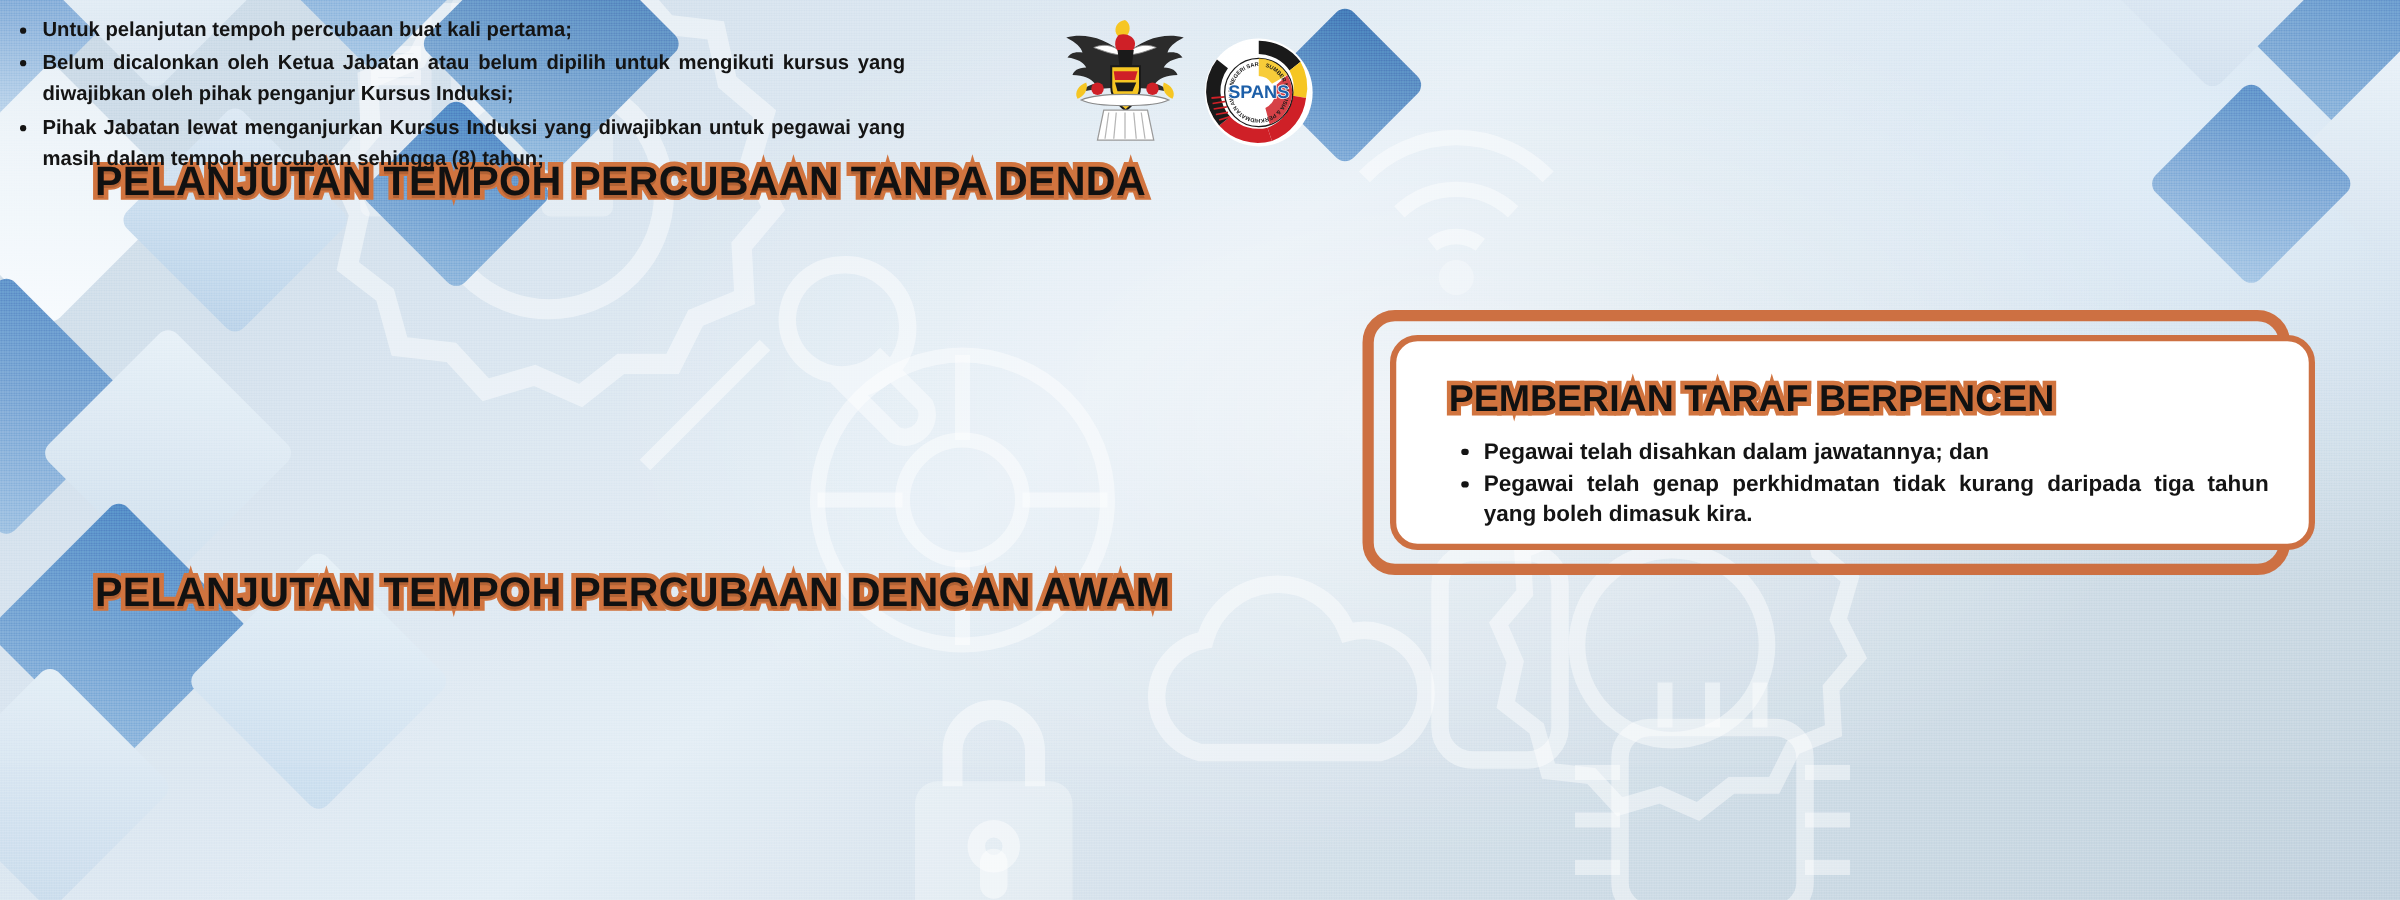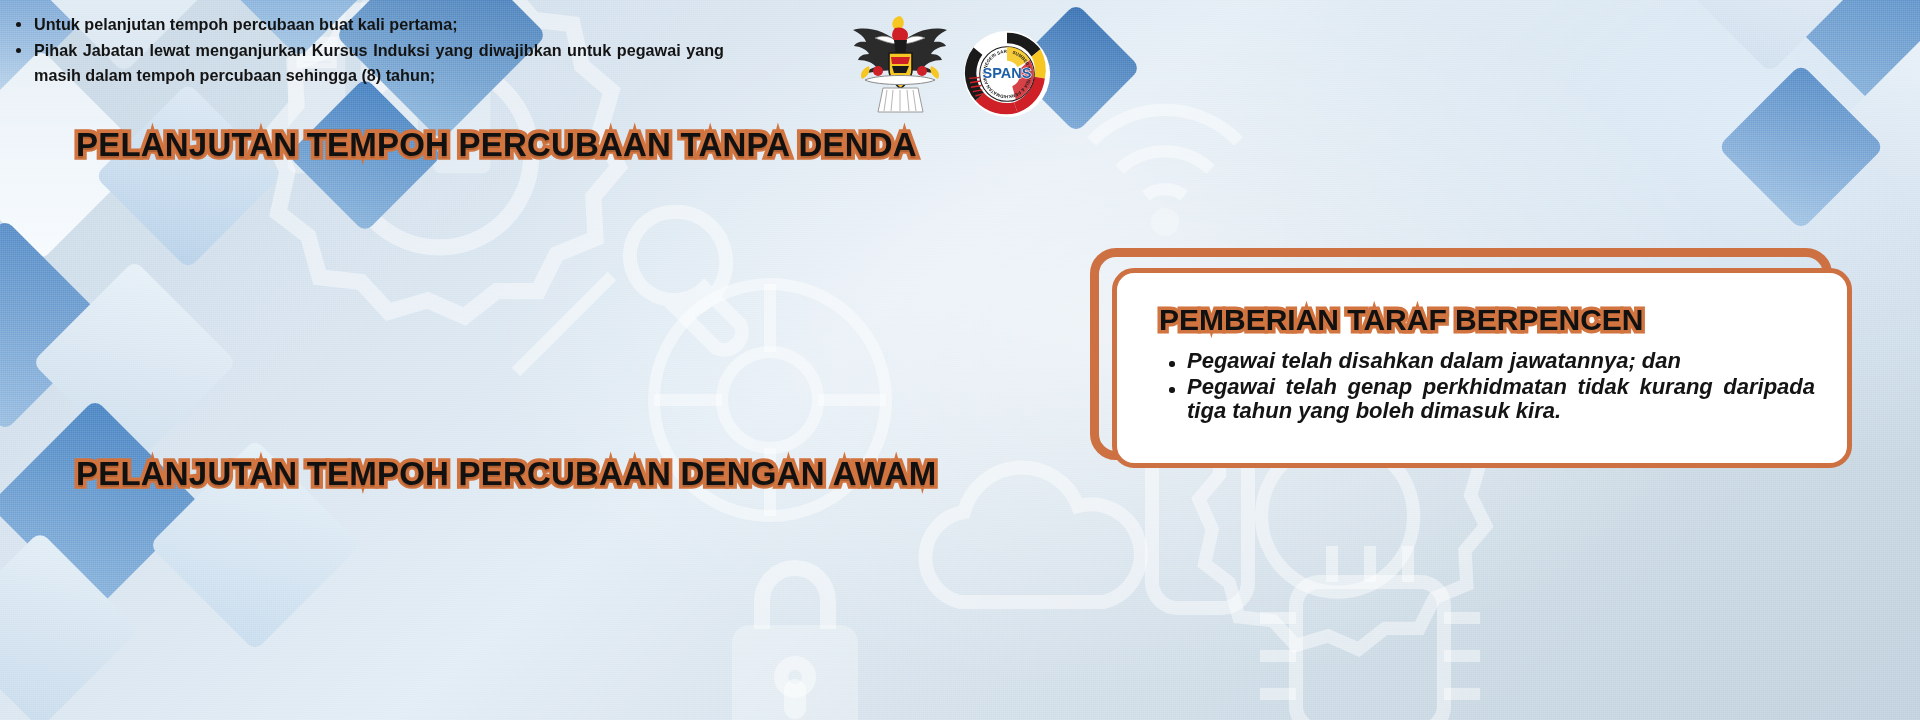--- a/index.html
+++ b/index.html
@@ -63,33 +63,33 @@
   .list-a li{margin-bottom:1px;}
   .list-b{left:66px;top:494px;width:740px;font-size:16.6px;line-height:29px;}
 
   
   .card-wrap{position:absolute;left:1090px;top:240px;width:770px;height:230px;}
   .card-outline{
     position:absolute;left:0;top:8px;width:742px;height:212px;
     border:9px solid #cd7042;border-radius:26px;box-sizing:border-box;
   }
   .card{
-    position:absolute;left:22px;top:28px;width:740px;height:200px;
+    position:absolute;left:22px;top:28px;width:740px;height:172px;
     background:#ffffff;border:5px solid #cd7042;border-radius:22px;box-sizing:border-box;
     padding:26px 26px 20px 32px;
   }
   .card-head{
     font-weight:bold;font-size:30px;color:#111;white-space:nowrap;
     -webkit-text-stroke:7px #d1743f;paint-order:stroke fill;
     margin:4px 0 12px 10px;
   }
   ul.cl{list-style:none;margin:0;padding:0 6px 0 18px;}
   ul.cl > li{
-    position:relative;padding-left:20px;font-weight:bold;font-size:22px;
-    line-height:24px;color:#141414;text-align:justify;margin-bottom:2px;font-style:italic;
+    position:relative;padding-left:20px;font-weight:bold;font-size:18px;
+    line-height:24px;color:#141414;text-align:justify;margin-bottom:2px;
   }
   ul.cl > li::before{
     content:"";position:absolute;left:2px;top:.55em;
     width:5.5px;height:5.5px;border-radius:50%;background:#141414;
   }
 </style>
 </head>
 <body>
 
 <div id="stage">
@@ -224,20 +224,21 @@
         <textPath href="#ring" startOffset="4%">SUMBER MANUSIA &amp; PERKHIDMATAN AWAM NEGERI SARAWAK</textPath>
       </text>
       <text x="50" y="55" text-anchor="middle" font-family="'Liberation Sans',sans-serif" font-size="16.5" font-weight="bold" fill="#1d5fa8" stroke="#ffffff" stroke-width="1.4" paint-order="stroke">SPANS</text>
     </svg>
   </div>
 
   <div class="sec-head h1">PELANJUTAN TEMPOH PERCUBAAN TANPA DENDA</div>
 
   <ul class="bl list-a">
     <li>Untuk pelanjutan tempoh percubaan buat kali pertama;</li>
+    <li>Belum dicalonkan oleh Ketua Jabatan atau belum dipilih untuk mengikuti kursus yang diwajibkan oleh pihak penganjur Kursus Induksi;</li>
     <li>Pihak Jabatan lewat menganjurkan Kursus Induksi yang diwajibkan untuk pegawai yang masih dalam tempoh percubaan sehingga (8) tahun;</li>
   </ul>
 
   <div class="sec-head h2">PELANJUTAN TEMPOH PERCUBAAN DENGAN AWAM</div>
 
 
   <div class="card-wrap">
     <div class="card-outline"></div>
     <div class="card">
       <div class="card-head">PEMBERIAN TARAF BERPENCEN</div>

